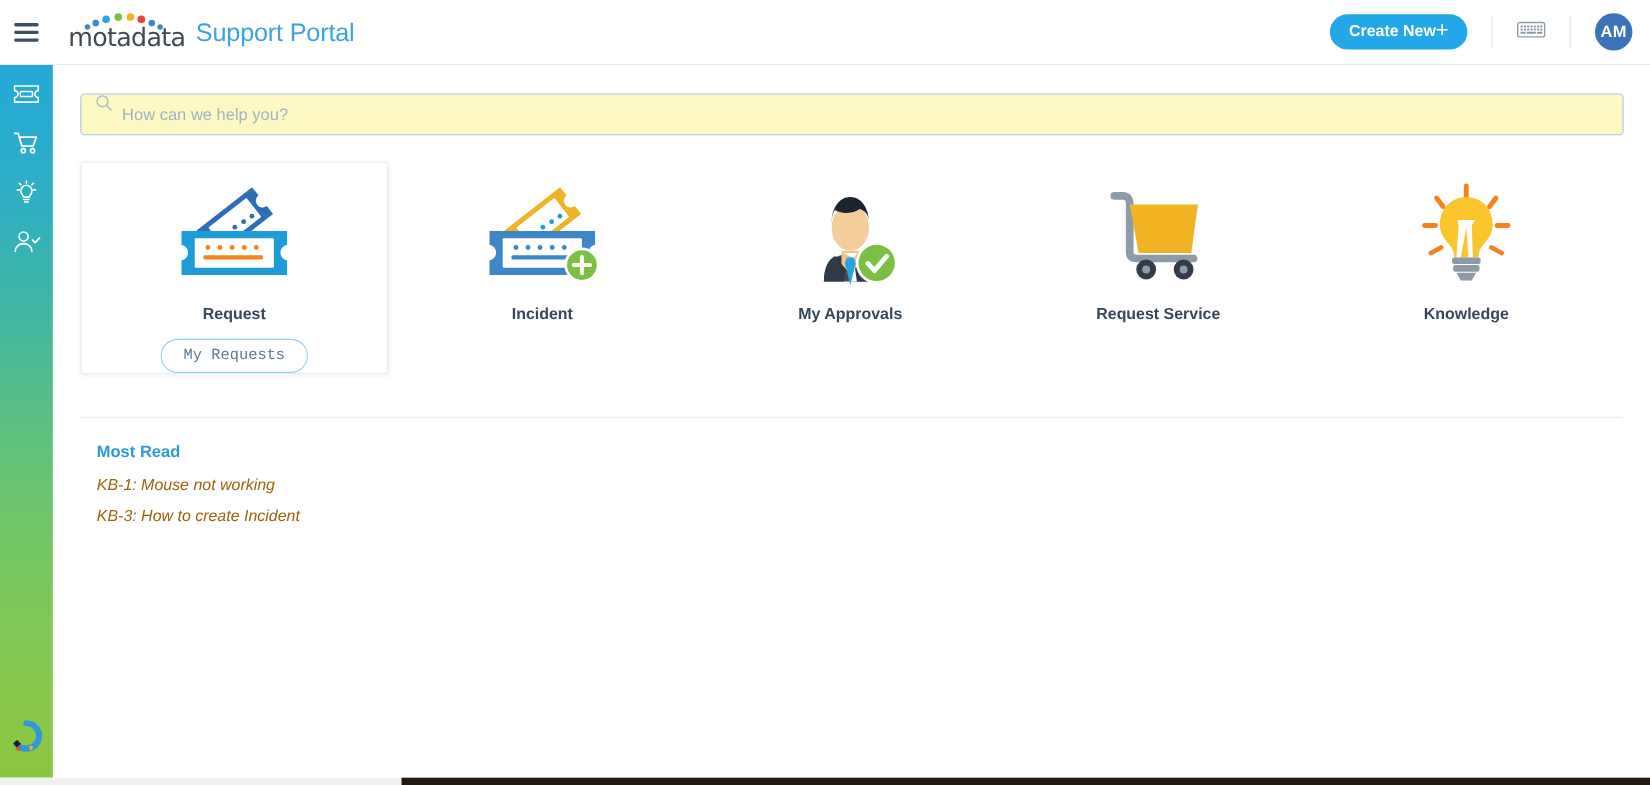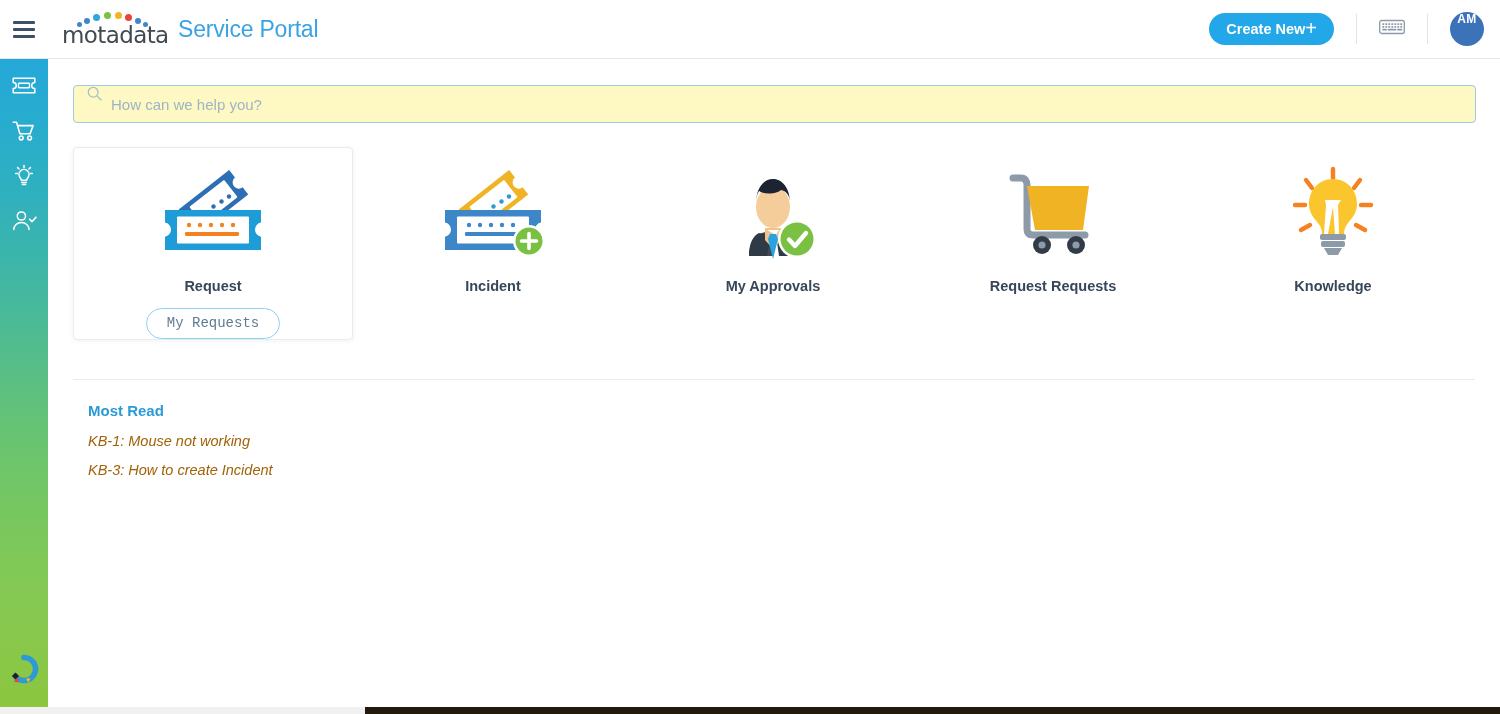--- a/index.html
+++ b/index.html
@@ -60,22 +60,22 @@
     cursor: pointer; white-space: nowrap;
   }
   .create-new .plus {
     font-size: 20px; font-weight: 400; line-height: 1; margin-top: -2px;
   }
   .vdiv { width: 1px; height: 30px; background: #e0e4e8; margin: 0 22px; }
   .kbd-icon { cursor: pointer; display: block; }
   .avatar {
     width: 34px; height: 34px; border-radius: 50%;
     background: #3b72b8; color: #ffffff;
-    display: flex; justify-content: center;
-    font-size: 12px; font-weight: 700; letter-spacing: 0.3px;
+    display: flex; align-items: center; justify-content: center;
+    font-size: 15px; font-weight: 700; letter-spacing: 0.3px;
     cursor: pointer;
   }
 
   
   .sidebar {
     position: absolute; top: 59px; left: 0;
     width: 48px; height: 648px;
     background: linear-gradient(180deg,
        #24a8d8 0%, #28acce 10%, #2fb0c0 20%,
        #3fb6a6 33%, #54bd8a 46%, #68c472 58%,
@@ -193,21 +193,21 @@
         <i style="left:8px;  top:7px;  width:6px;  height:6px;  background:#3d87c9;"></i>
         <i style="left:17px; top:3px;  width:7px;  height:7px;  background:#2ea7dd;"></i>
         <i style="left:28px; top:1px;  width:7px;  height:7px;  background:#7ac143;"></i>
         <i style="left:39px; top:1px;  width:7px;  height:7px;  background:#f5b223;"></i>
         <i style="left:49px; top:3px;  width:7px;  height:7px;  background:#e8453c;"></i>
         <i style="left:59px; top:7px;  width:6px;  height:6px;  background:#3d87c9;"></i>
         <i style="left:67px; top:11px; width:5px;  height:5px;  background:#3d87c9;"></i>
       </div>
       <div class="logo-word">motadata</div>
     </div>
-    <div class="portal-title">Service Portal</div>
+    <div class="portal-title">Support Portal</div>
   </div>
 
   <div class="topbar-right">
     <button class="create-new">
       <span>Create New</span>
       <span class="plus">+</span>
     </button>
 
     <div class="vdiv"></div>
 
@@ -398,21 +398,21 @@
       <div class="tile-art">
         <svg width="120" height="100" viewBox="0 0 120 100">
           <path d="M20 16h8c4 0 6 3 6 7v44c0 4 2 6 6 6h52" fill="none" stroke="#8d9aa8" stroke-width="7" stroke-linecap="round" stroke-linejoin="round"></path>
           <path d="M34 24h62l-6 44H42z" fill="#f0b323"></path>
           <circle cx="49" cy="83" r="9" fill="#323b47"></circle>
           <circle cx="49" cy="83" r="3.6" fill="#8d9aa8"></circle>
           <circle cx="83" cy="83" r="9" fill="#323b47"></circle>
           <circle cx="83" cy="83" r="3.6" fill="#8d9aa8"></circle>
         </svg>
       </div>
-      <div class="tile-label">Request Requests</div>
+      <div class="tile-label">Request Service</div>
     </div>
 
     <div class="tile">
       <div class="tile-art">
         <svg width="120" height="100" viewBox="0 0 120 100">
           <g stroke="#f58220" stroke-width="4.4" stroke-linecap="round">
             <path d="M60 7v10"></path>
             <path d="M33 18l6 8"></path>
               <path d="M87 18l-6 8"></path>
             <path d="M22 43h10"></path>

